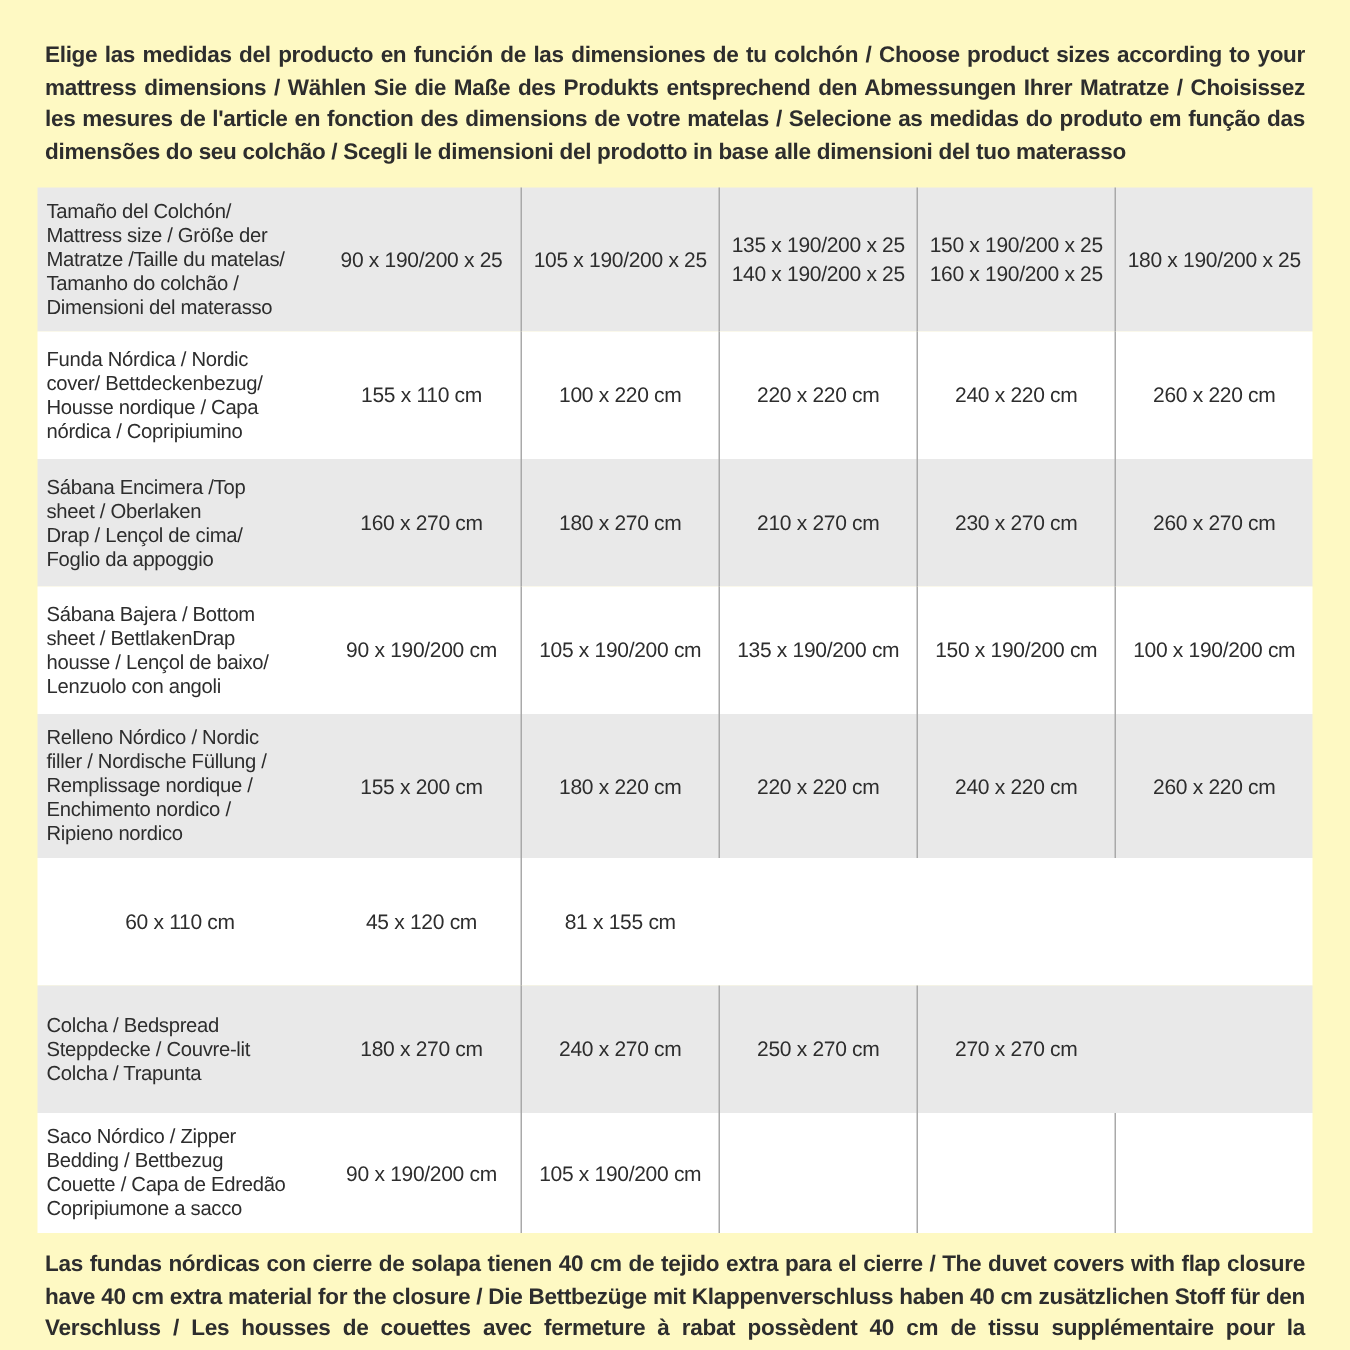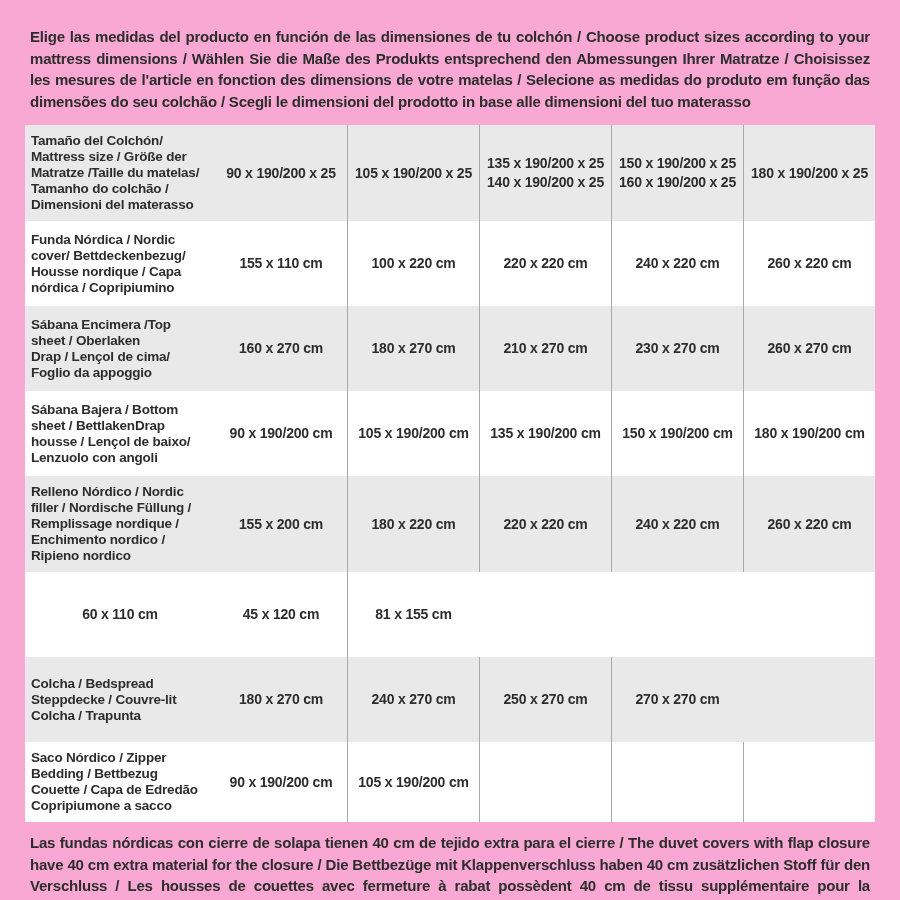--- a/index.html
+++ b/index.html
@@ -11,21 +11,21 @@
   html,body{background:#fff;}
   body{
     font-family:"Liberation Sans", sans-serif;
     color:var(--text);
     -webkit-font-smoothing:antialiased;
   }
   .page{
     position:relative;
     width:900px;
     height:900px;
-    background:#f9a8d4;
+    background:#fef9c3;
     overflow:hidden;
   }
   .intro{
     margin:26px 30px 0 30px;
     font-size:15px;
     line-height:21.5px;
     font-weight:700;
     letter-spacing:-0.2px;
     text-align:justify;
   }
@@ -39,21 +39,21 @@
     min-height:85px;
     background:#fff;
   }
   .t-row.gray{background:var(--row-gray);}
   .t-row.head{min-height:92px;}
   .t-row.last{min-height:78px;}
   .cell{
     display:flex;
     align-items:center;
     white-space:pre-line;
-    font-weight:700;
+    font-weight:400;
     letter-spacing:-0.2px;
   }
   .cell.label{
     justify-content:flex-start;
     padding:8px 4px 8px 6px;
     font-size:13.5px;
     line-height:16px;
   }
   .cell.val{
     justify-content:center;
@@ -124,21 +124,21 @@
 
   <div class="t-row">
     <div class="cell label">Sábana Bajera / Bottom
 sheet / BettlakenDrap
 housse / Lençol de baixo/
 Lenzuolo con angoli</div>
     <div class="cell val">90 x 190/200 cm</div>
     <div class="cell val">105 x 190/200 cm</div>
     <div class="cell val">135 x 190/200 cm</div>
     <div class="cell val">150 x 190/200 cm</div>
-    <div class="cell val">180 x 190/200 cm</div>
+    <div class="cell val">100 x 190/200 cm</div>
   </div>
 
   <div class="t-row gray">
     <div class="cell label">Relleno Nórdico / Nordic
 filler / Nordische Füllung /
 Remplissage nordique /
 Enchimento nordico /
 Ripieno nordico</div>
     <div class="cell val">155 x 200 cm</div>
     <div class="cell val">180 x 220 cm</div>

